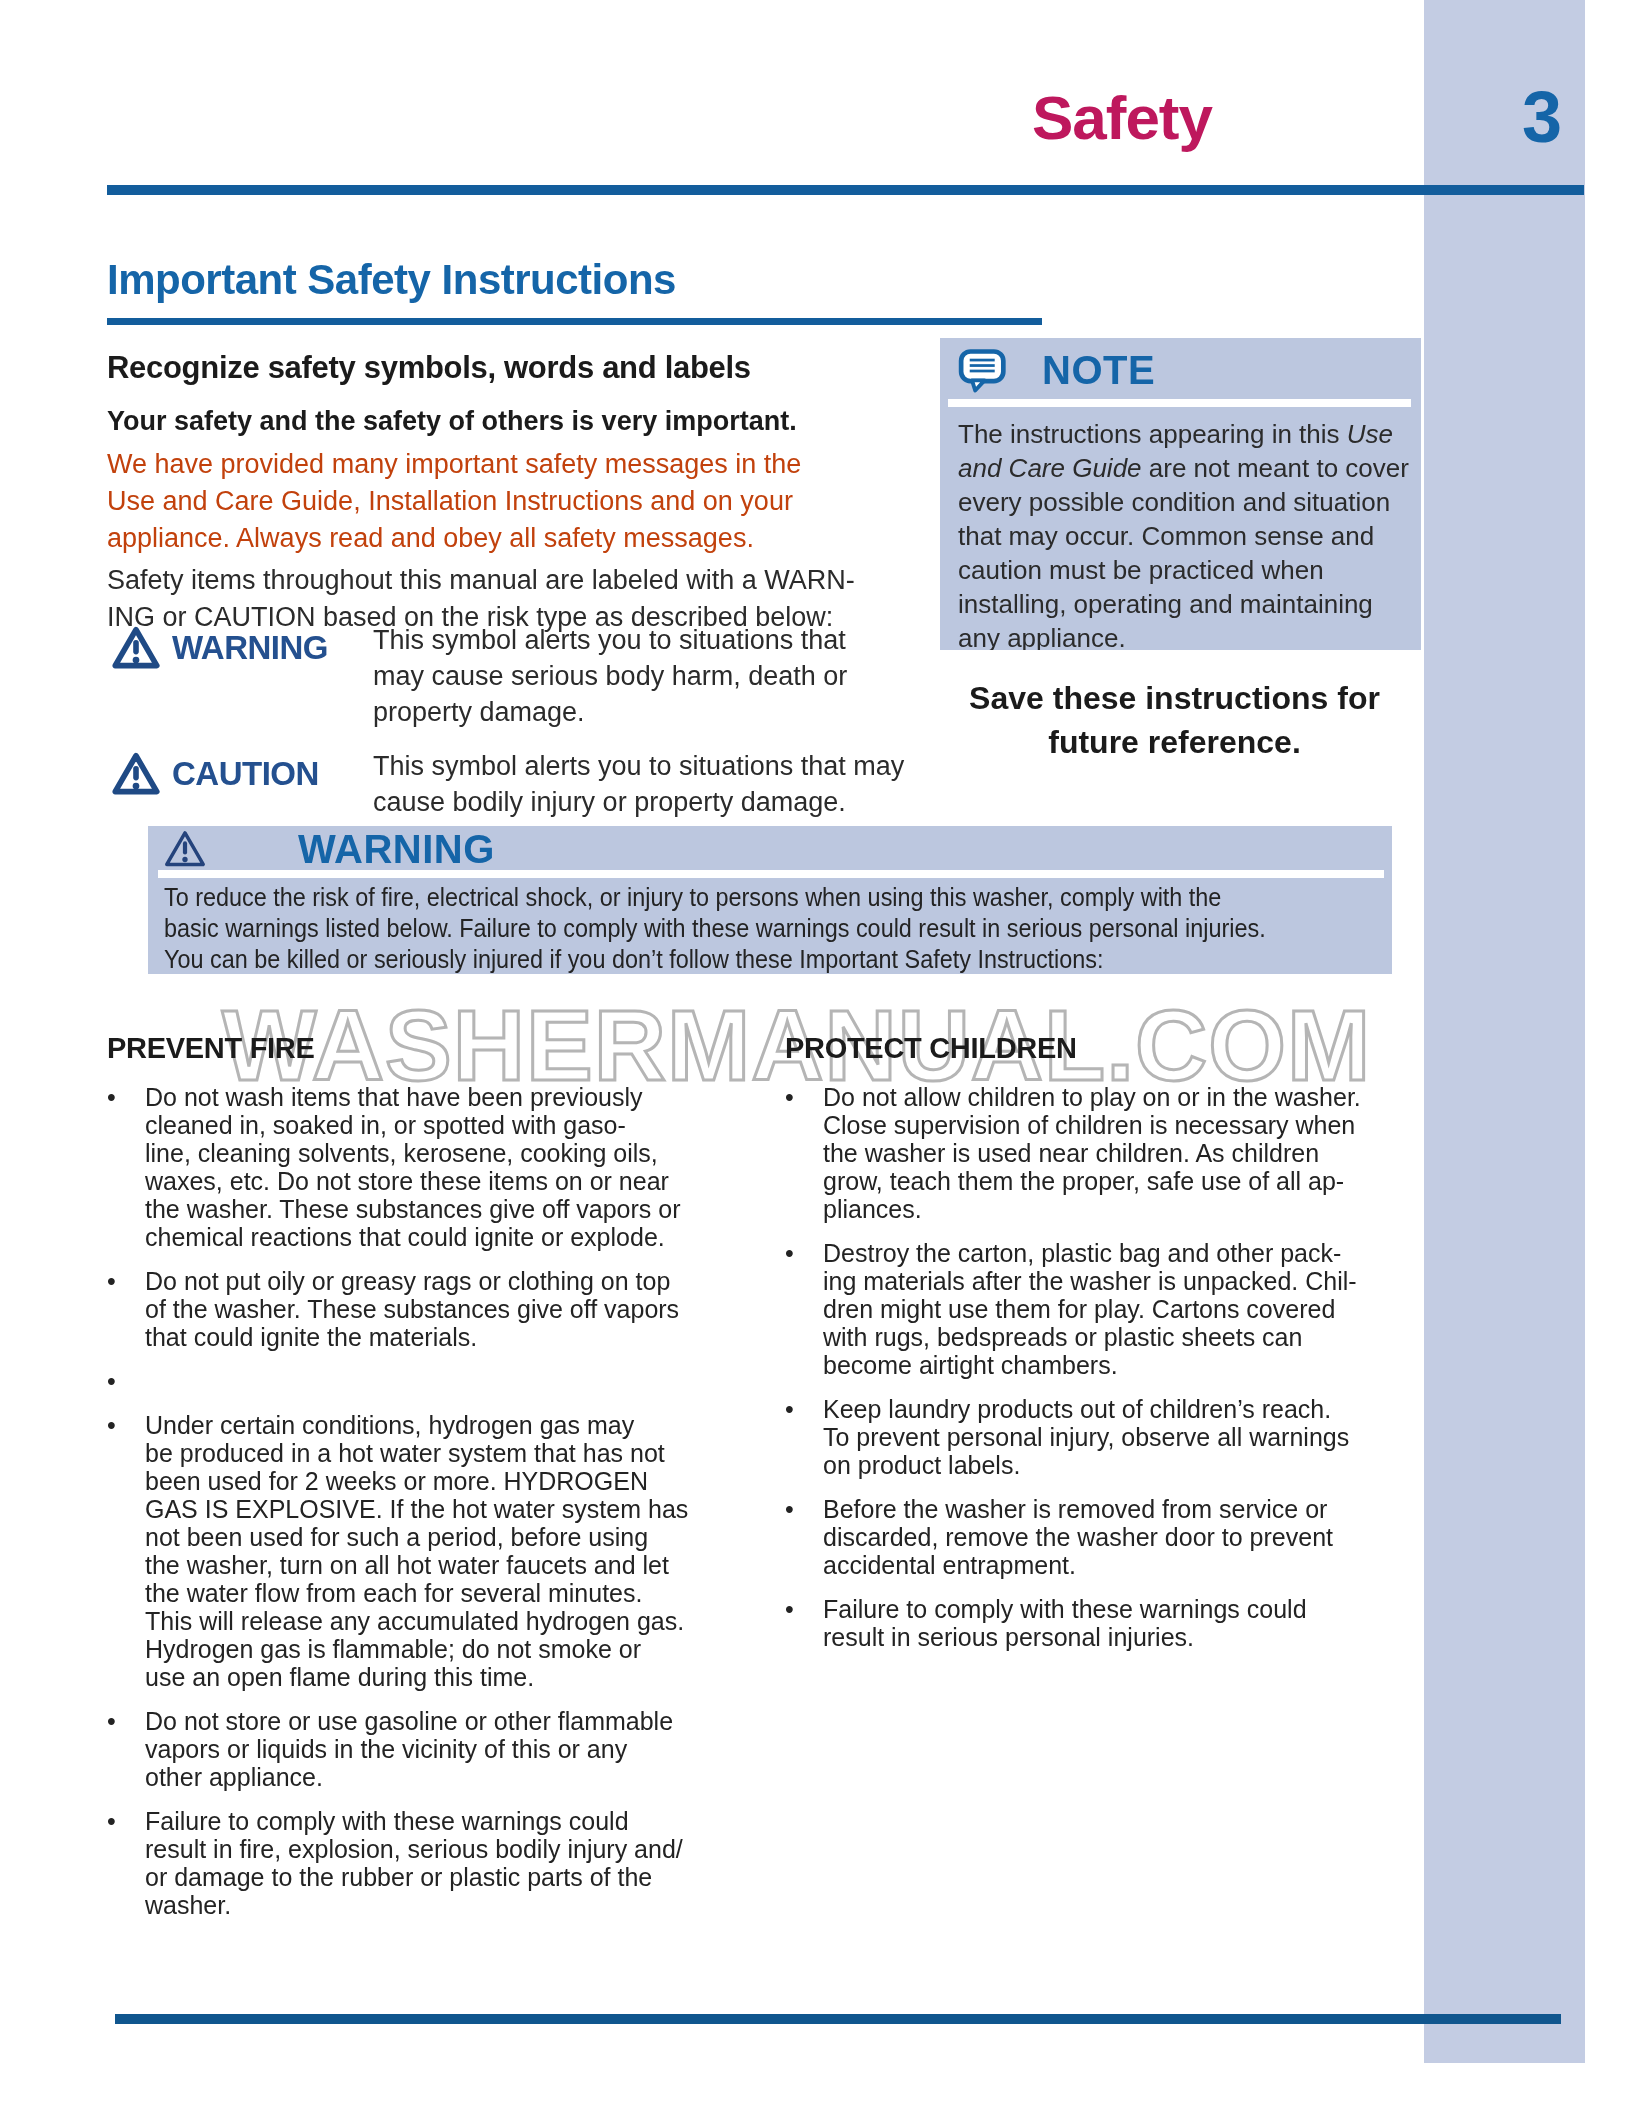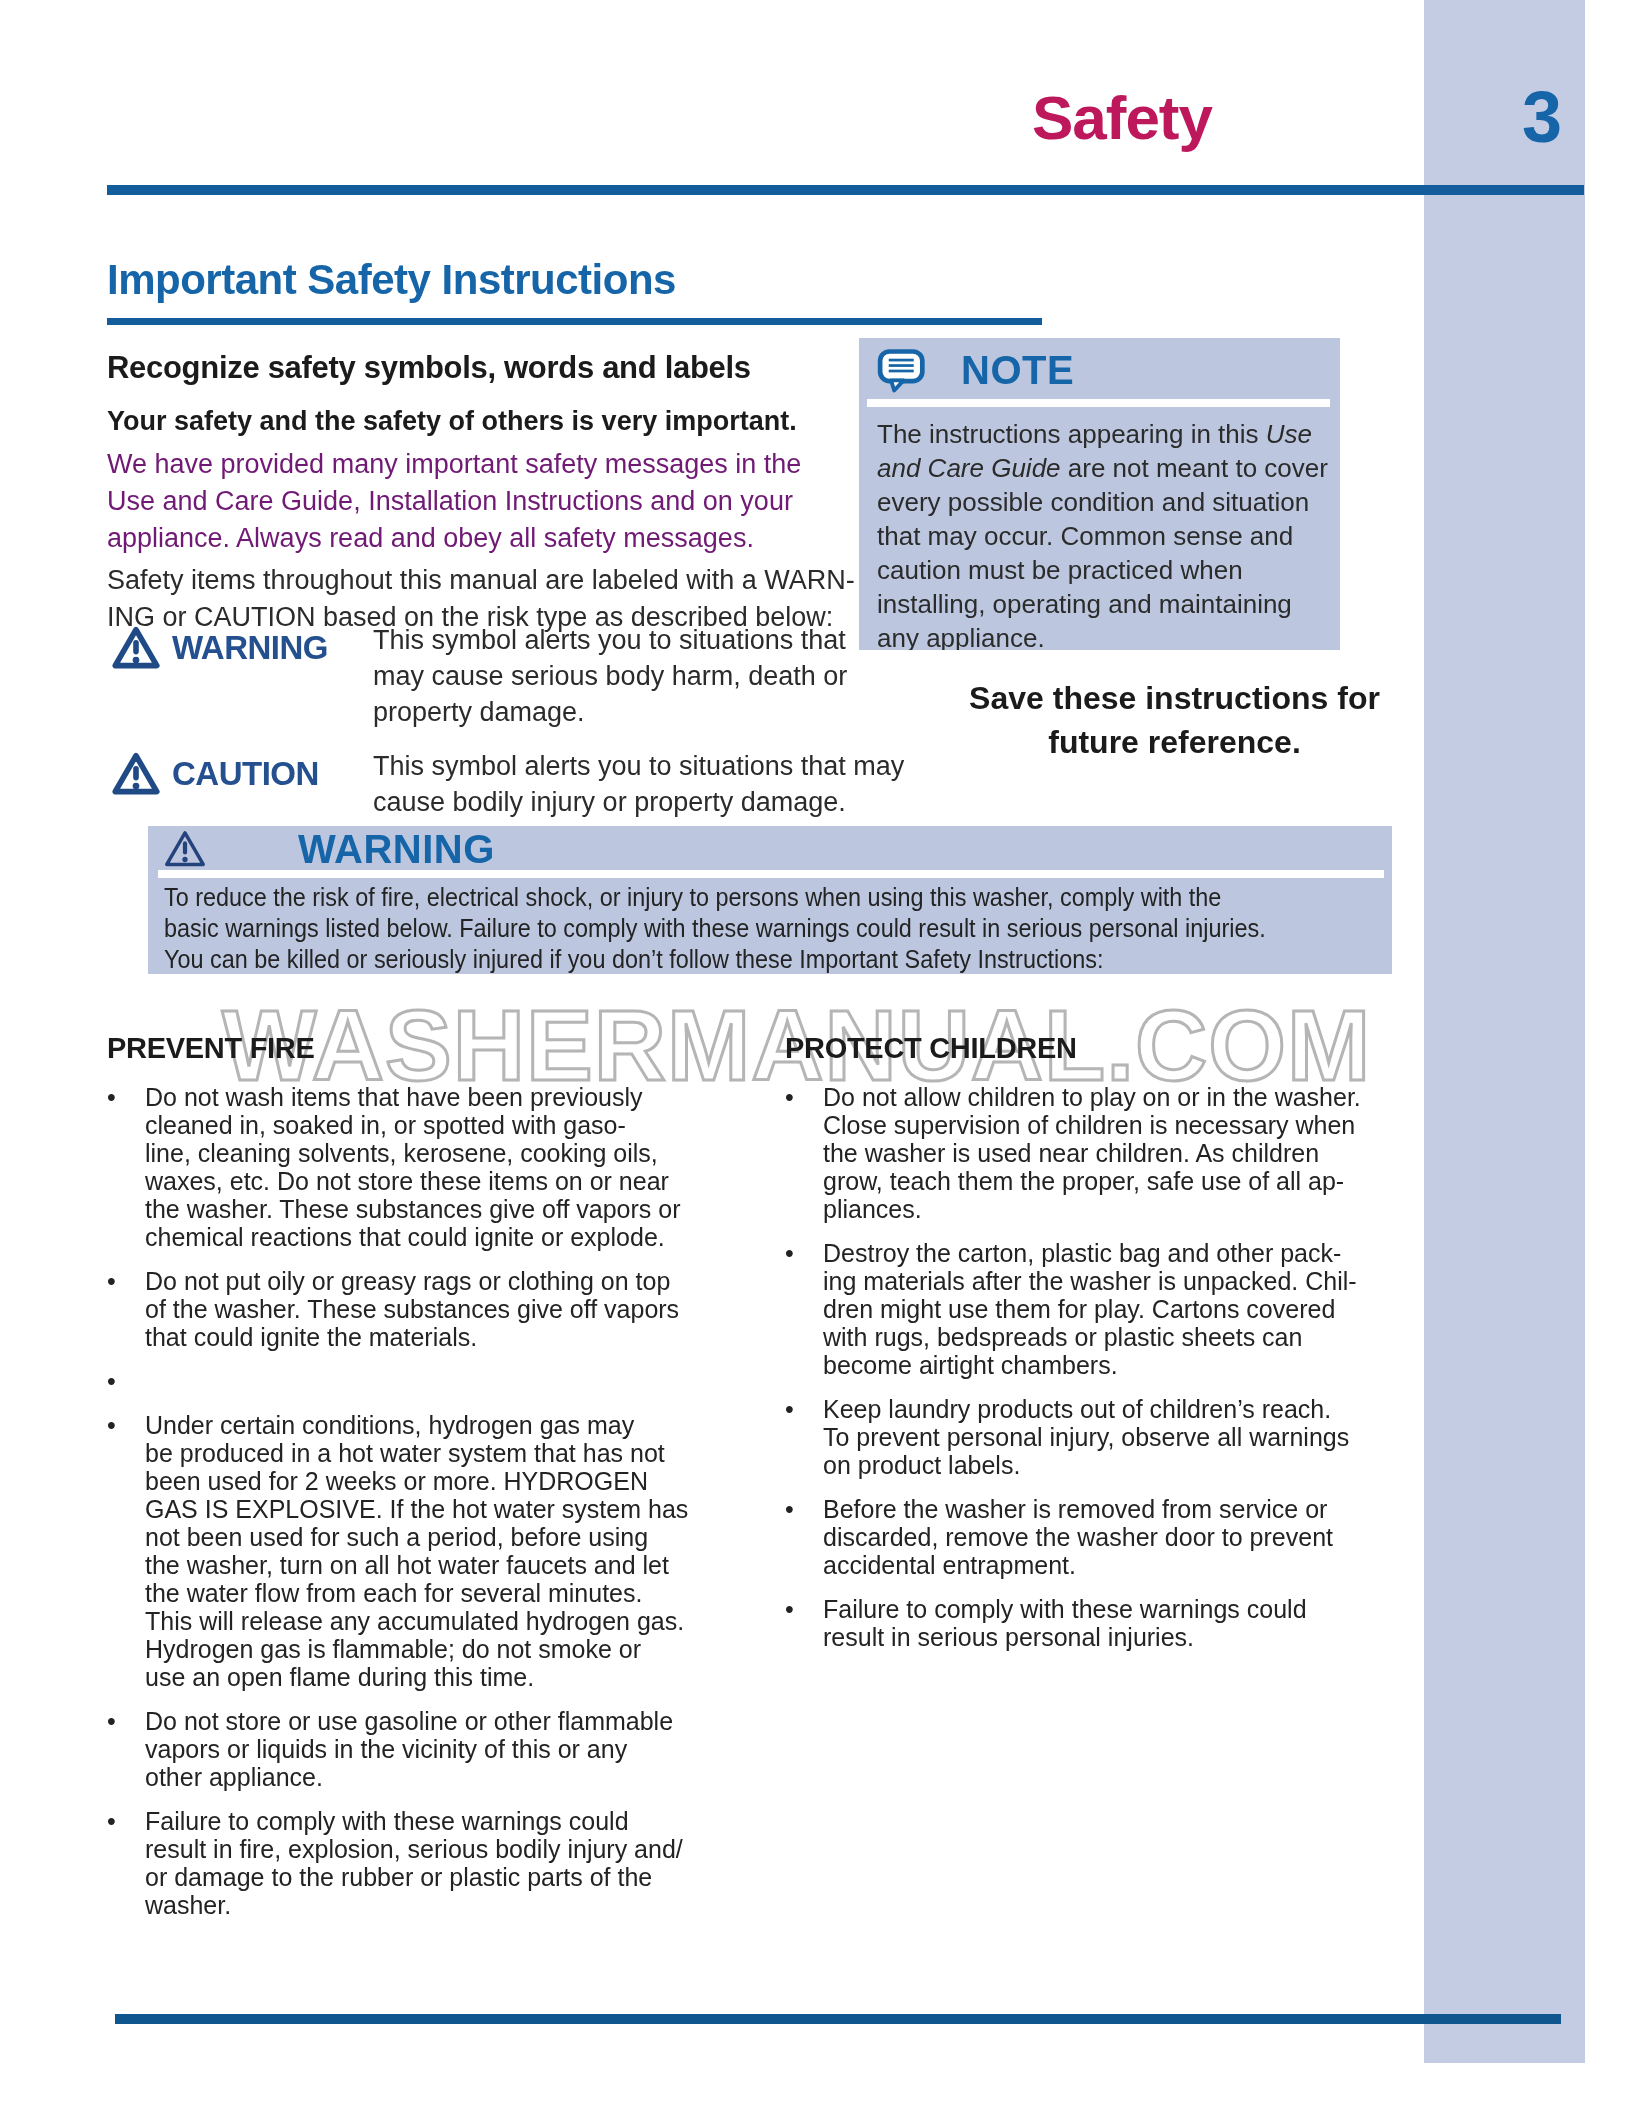--- a/index.html
+++ b/index.html
@@ -14,31 +14,31 @@
   .page-number { position:absolute; top:76px; left:1424px; width:138px; text-align:right; font-size:72px; font-weight:bold; color:#1565a8; }
   .top-rule { position:absolute; left:107px; top:185px; width:1477px; height:10px; background:#135d9c; }
 
   .section-title { position:absolute; left:107px; top:256px; font-size:42px; font-weight:bold; color:#1565a8; letter-spacing:-0.5px; }
   .section-rule { position:absolute; left:107px; top:318px; width:935px; height:7px; background:#135d9c; }
 
   .pre { white-space:pre; }
 
   .intro-sub  { position:absolute; left:107px; top:350px; font-size:31px; font-weight:bold; color:#1b1b1b; letter-spacing:-0.3px; }
   .intro-lead { position:absolute; left:107px; top:406px; font-size:27px; font-weight:bold; color:#1b1b1b; }
-  .intro-p1   { position:absolute; left:107px; top:446px; font-size:27px; line-height:37px; color:#701a75; }
+  .intro-p1   { position:absolute; left:107px; top:446px; font-size:27px; line-height:37px; color:#c2410c; }
   .intro-p2   { position:absolute; left:107px; top:562px; font-size:27px; line-height:37px; color:#2b2b2b; }
 
   .sym-row  { position:absolute; left:107px; width:790px; }
   .warn-row { top:622px; }
   .caut-row { top:748px; }
   .sym-badge { position:absolute; left:5px; top:4px; display:flex; align-items:center; gap:12px; }
   .sym-label { font-size:33px; font-weight:bold; color:#24508f; letter-spacing:-0.5px; }
   .sym-desc  { position:absolute; left:266px; top:0; font-size:27px; line-height:36px; color:#2b2b2b; }
 
-  .note-box { position:absolute; left:859px; top:338px; width:481px; height:312px; background:#bcc7df; overflow:hidden; }
+  .note-box { position:absolute; left:940px; top:338px; width:481px; height:312px; background:#bcc7df; overflow:hidden; }
   .note-head { display:flex; align-items:center; gap:34px; padding:10px 0 6px 18px; }
   .note-label { font-size:40px; font-weight:bold; color:#1565a8; letter-spacing:0.5px; }
   .note-rule { height:8px; background:#ffffff; margin:0 10px 0 8px; }
   .note-body { padding:10px 0 0 18px; font-size:26px; line-height:34px; color:#2b2b2b; white-space:pre; }
 
   .save-note { position:absolute; left:934px; top:676px; width:481px; text-align:center;
                font-size:32px; font-weight:bold; color:#1b1b1b; line-height:44px; white-space:pre; }
 
   .banner { position:absolute; left:148px; top:826px; width:1244px; height:148px; background:#bcc7df; }
   .banner-head { display:flex; align-items:center; gap:92px; padding:6px 0 0 16px; height:40px; }

